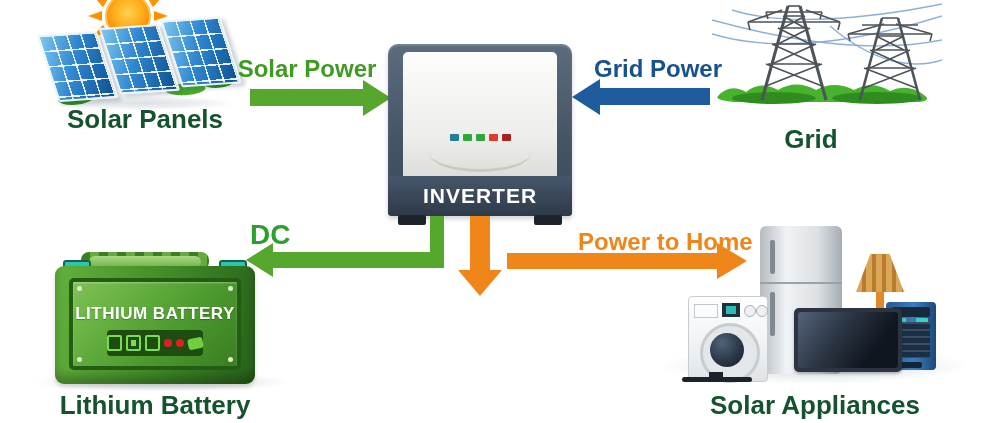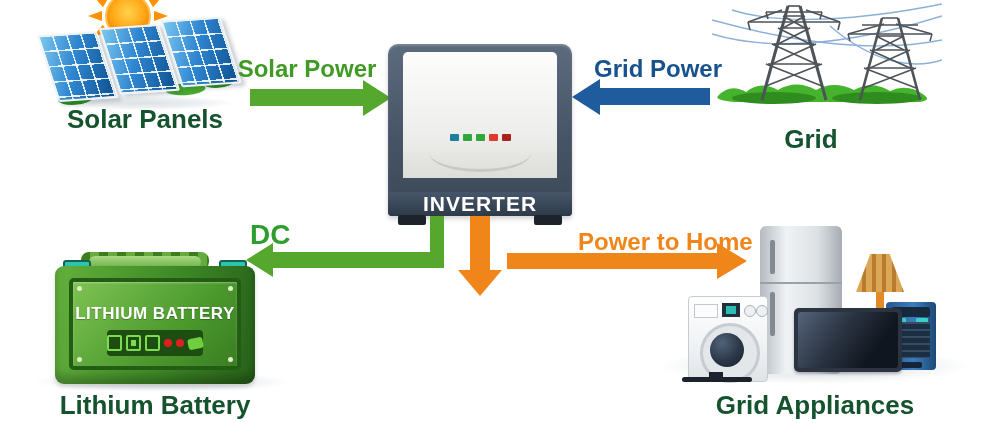--- a/index.html
+++ b/index.html
@@ -62,21 +62,21 @@
      background:linear-gradient(180deg,#fdfdfc 0%,#ececea 70%,#dcdcd8 100%);}
   .inv-arc{position:absolute;left:26px;width:102px;bottom:6px;height:16px;
      border-bottom:3px solid #c9c9c3;border-radius:0 0 50% 50% / 0 0 100% 100%;}
   .inv-screen{position:absolute;left:51px;top:38px;width:82px;height:42px;background:#0f171b;
      border:3px solid #252c32;border-radius:5px;box-shadow:inset 0 0 10px #000;
      display:flex;align-items:center;justify-content:center;}
   .inv-display-text{font-family:"DejaVu Sans Mono",monospace;font-weight:bold;font-size:23px;
      color:#79e57b;text-shadow:0 0 5px rgba(96,255,128,.65);letter-spacing:1px;}
   .inv-leds{position:absolute;left:0;right:0;top:90px;display:flex;justify-content:center;gap:4px;}
   .led{width:9px;height:7px;border-radius:1px;background:#888;}
-  .inv-band{position:absolute;left:0;right:0;bottom:0;height:24px;border-radius:0 0 4px 4px;
+  .inv-band{position:absolute;left:0;right:0;bottom:0;height:40px;border-radius:0 0 4px 4px;
      background:linear-gradient(180deg,#46566a,#2e3a48);display:flex;align-items:center;justify-content:center;}
   .inv-name{color:#ffffff;font-weight:bold;font-size:21px;letter-spacing:1px;}
   .inv-foot{position:absolute;bottom:-9px;width:28px;height:10px;background:#1c232b;border-radius:2px;}
   .inv-foot.l{left:10px;}  .inv-foot.r{right:10px;}
 
   
   .towers{position:absolute;left:712px;top:0;width:230px;height:108px;}
 
   
   .battery{position:absolute;left:55px;top:246px;width:200px;height:142px;}
@@ -343,16 +343,16 @@
         <div class="washer-door">
           <div class="washer-glass"></div>
         </div>
       </div>
       <div class="tv">
         <div class="tv-screen"></div>
       </div>
       <div class="tv-neck"></div>
       <div class="tv-base"></div>
     </div>
-    <div class="node-label" style="left:685px;top:390px;width:260px;">Grid Appliances</div>
+    <div class="node-label" style="left:685px;top:390px;width:260px;">Solar Appliances</div>
   </div>
 
 </div>
 
 </body></html>

